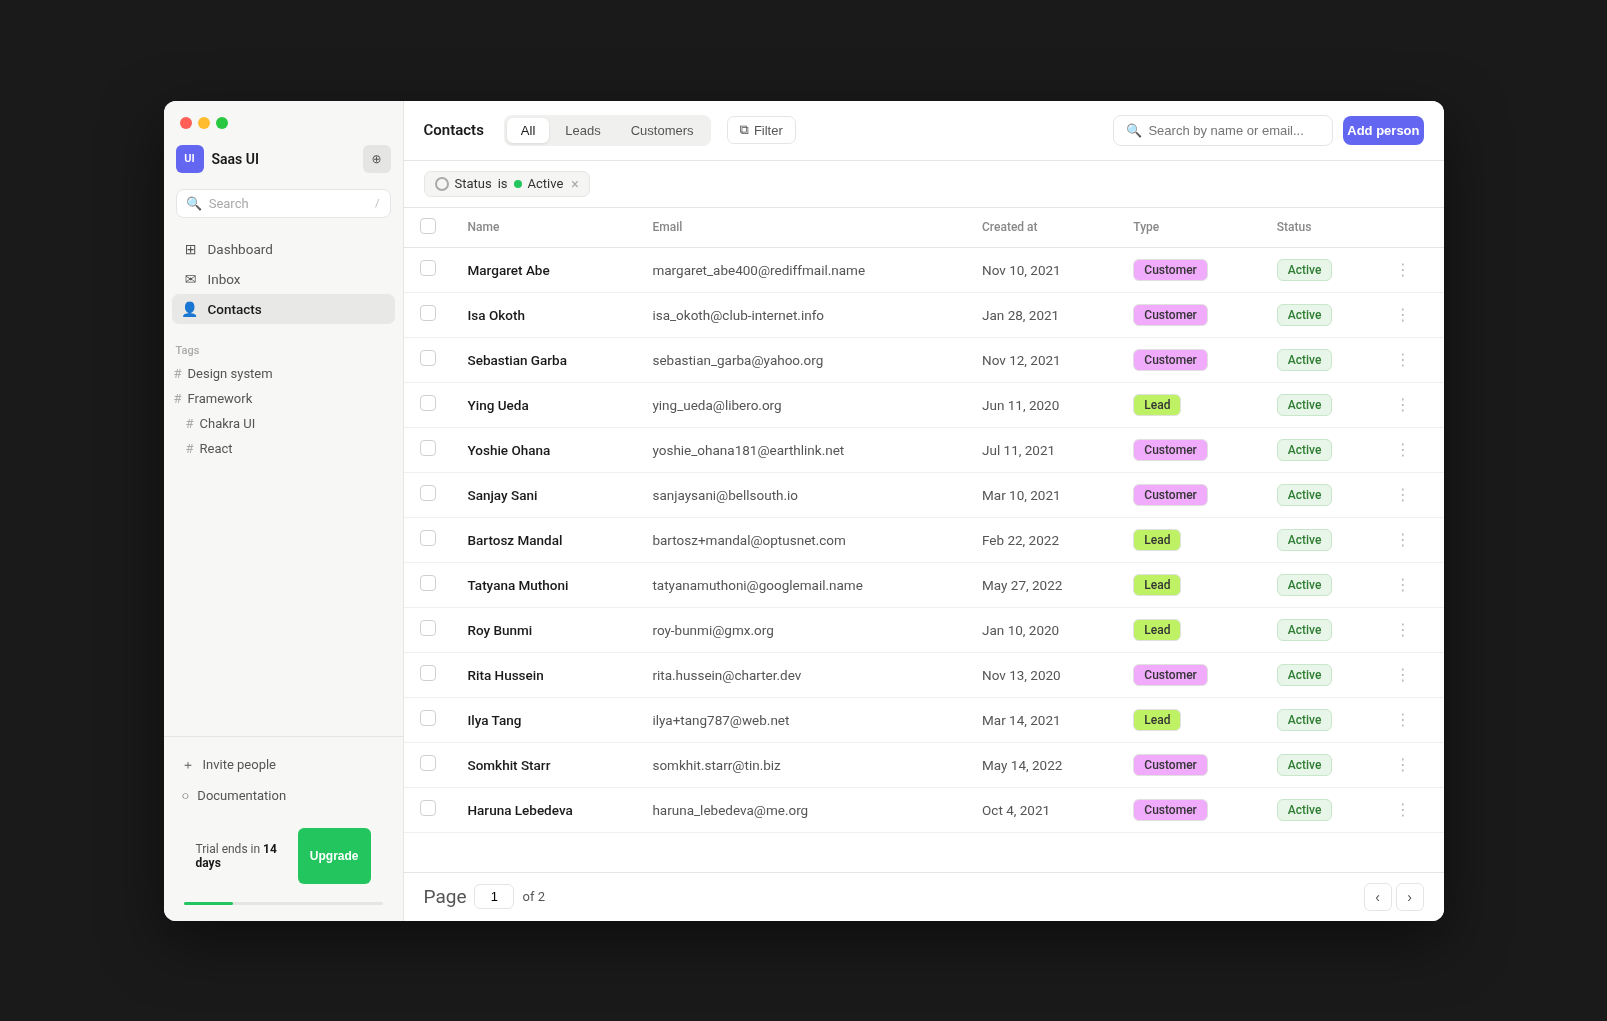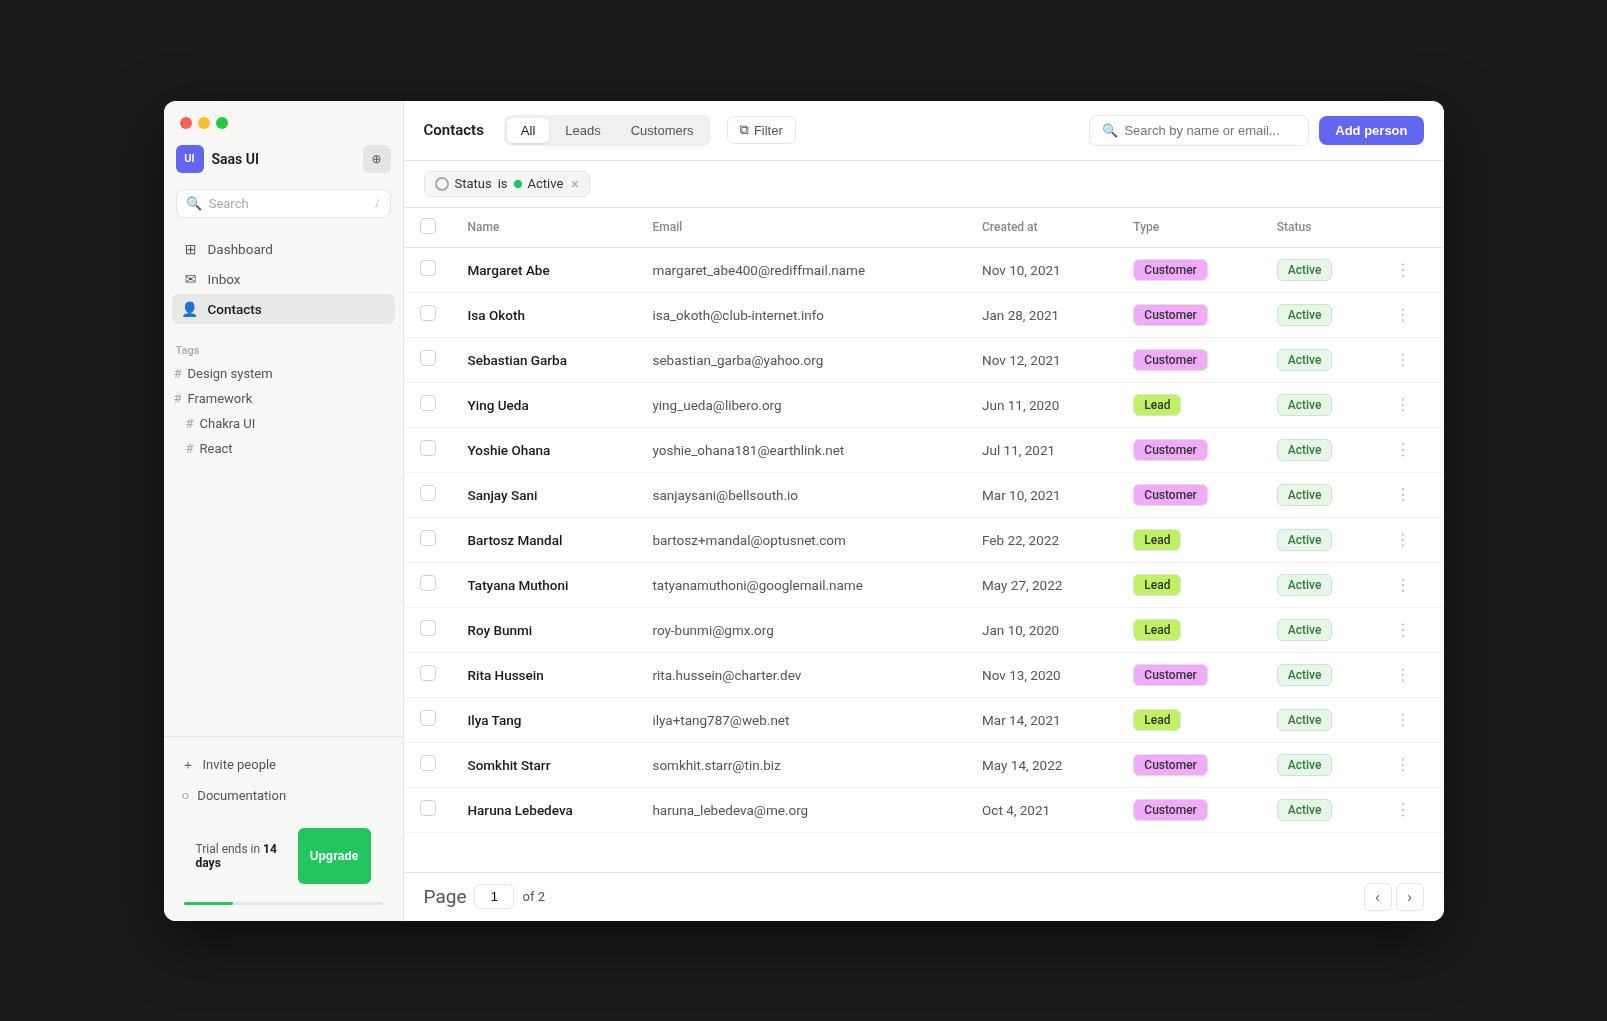--- a/index.html
+++ b/index.html
@@ -293,21 +293,21 @@
       font-size: 13px;
       color: #aaa;
       background: transparent;
       width: 100%;
     }
     .add-person-btn {
       background: #6366f1;
       color: white;
       border: none;
       border-radius: 8px;
-      padding: 7px 16px;
+      padding: 7px 4px;
       font-size: 13px;
       font-weight: 600;
       cursor: pointer;
     }
     
     .filter-bar {
       display: flex;
       align-items: center;
       padding: 10px 20px;
       border-bottom: 1px solid #e5e5e3;

